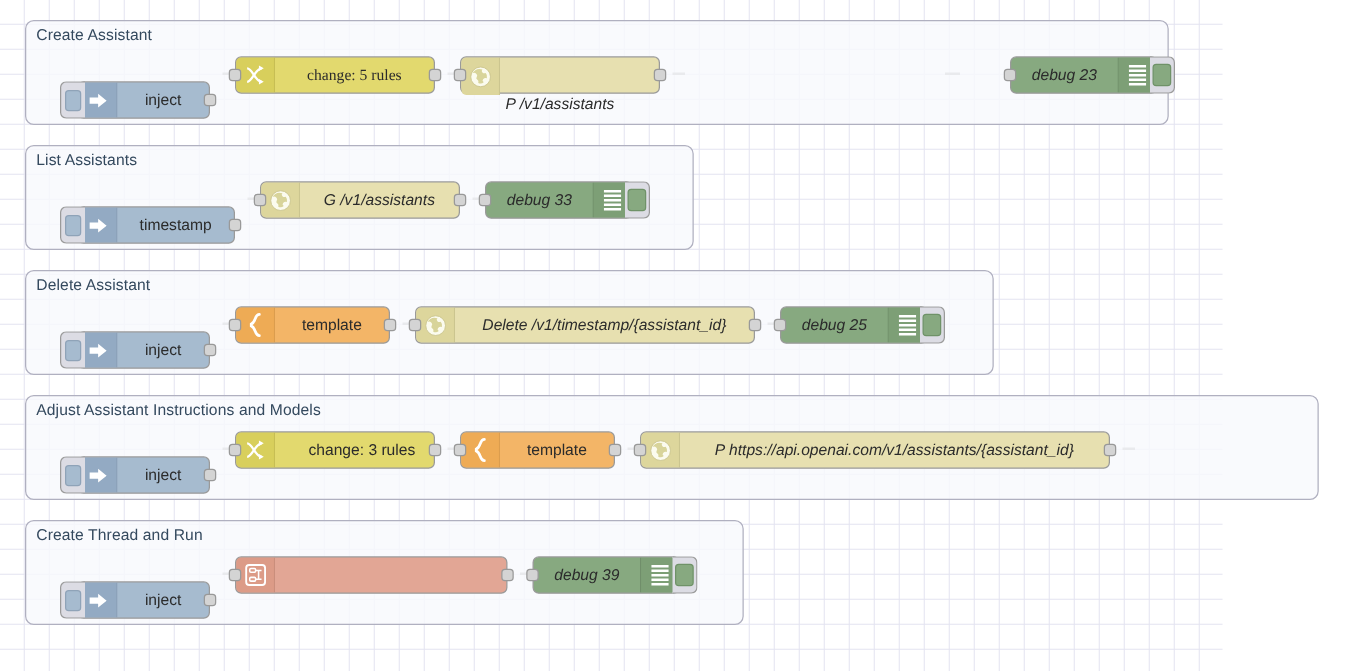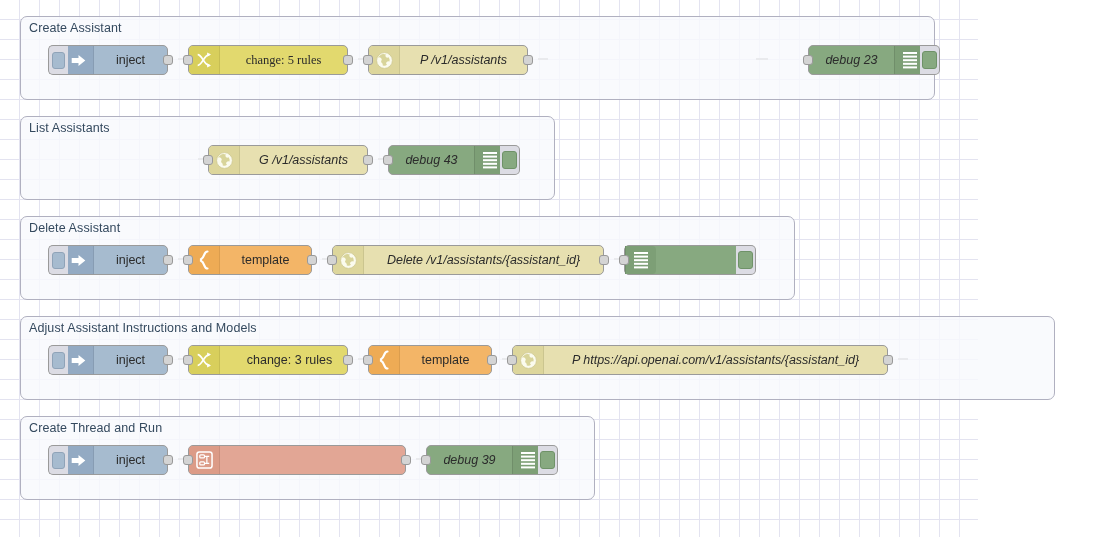--- a/index.html
+++ b/index.html
@@ -79,21 +79,21 @@
     align-items: center;
     justify-content: center;
     padding: 0 10px;
     font-size: 12.5px;
     color: #2b2b2b;
     white-space: nowrap;
   }
   .node .label.italic { font-style: italic; }
 
   
-  .n-inject   { background: #a6bbcf; }
+  .n-inject   { background: #a6bbcf; margin-top: 20px; }
   .n-change   { background: #e2d96e; }
   .n-http     { background: #e7e0b0; }
   .n-template { background: #f3b567; }
   .n-debug    { background: #87a980; }
   .n-fn       { background: #e2a695; }
 
   .n-inject .icon-box   { background: #93aac3; }
   .n-change .icon-box   { background: #d8cf5c; }
   .n-http .icon-box     { background: #ddd69c; }
   .n-template .icon-box { background: #eeab55; }
@@ -227,21 +227,21 @@
           <path d="M3 4 C8 4 10 16 16 16" stroke="#fff" stroke-width="2" fill="none"></path>
           <path d="M3 16 C8 16 10 4 16 4" stroke="#fff" stroke-width="2" fill="none"></path>
           <path d="M13.5 1.6 L17.8 4 L13.5 6.4 Z" fill="#fff"></path>
           <path d="M13.5 13.6 L17.8 16 L13.5 18.4 Z" fill="#fff"></path>
         </svg>
       </div>
       <div class="label">change: 5 rules</div>
       <div class="port in"></div>
       <div class="port out"></div>
     </div>
-    <div class="node n-http" style="left: 368px; top: 45px; width: 160px;">
+    <div class="node n-http" style="left: 368px; top: 45px; width: 160px; flex-direction: column;">
       <div class="icon-box">
         <svg width="19" height="19" viewBox="0 0 20 20">
           <circle cx="10" cy="10" r="8.3" fill="#fbfbee" stroke="#c9c38b" stroke-width="0.7"></circle>
           <path d="M3 7 q2 -1 3.5 0.6 q1.2 1.3 0.2 2.6 q-1 1.3 0.6 2.3 q1.4 0.9 0.7 2.6 q2.6 1.3 4.6 -0.6 q-1.7 -1.2 -0.5 -2.6 q1.3 -1.4 3.2 -0.8 q0.6 -2.6 -1 -4.4 q-1.6 0.8 -2.8 -0.4 q-1.2 -1.2 0 -2.5 q-3.3 -1.3 -6 0.6 q-1.2 0.9 -2.5 2.6 Z" fill="#d8d49a"></path>
         </svg>
       </div>
       <div class="label italic">P /v1/assistants</div>
       <div class="port in"></div>
       <div class="port out"></div>
     </div>
@@ -254,33 +254,45 @@
           <rect x="0" y="7.2" width="14" height="2" fill="#fff"></rect>
           <rect x="0" y="10.8" width="14" height="2" fill="#fff"></rect>
           <rect x="0" y="14.4" width="14" height="2" fill="#fff"></rect>
         </svg>
       </div>
       <div class="debug-btn">
         <i></i>
       </div>
       <div class="port in"></div>
     </div>
+    <div class="node n-inject" style="left: 62px; top: 145px; width: 126px;">
+      <div class="inject-btn">
+        <i></i>
+      </div>
+      <div class="icon-box">
+        <svg width="17" height="17" viewBox="0 0 20 20">
+          <path d="M2 7 h8 V3.5 L18 10 L10 16.5 V13 H2 Z" fill="#fff"></path>
+        </svg>
+      </div>
+      <div class="label">timestamp</div>
+      <div class="port out"></div>
+    </div>
     <div class="node n-http" style="left: 208px; top: 145px; width: 160px;">
       <div class="icon-box">
         <svg width="19" height="19" viewBox="0 0 20 20">
           <circle cx="10" cy="10" r="8.3" fill="#fbfbee" stroke="#c9c38b" stroke-width="0.7"></circle>
           <path d="M3 7 q2 -1 3.5 0.6 q1.2 1.3 0.2 2.6 q-1 1.3 0.6 2.3 q1.4 0.9 0.7 2.6 q2.6 1.3 4.6 -0.6 q-1.7 -1.2 -0.5 -2.6 q1.3 -1.4 3.2 -0.8 q0.6 -2.6 -1 -4.4 q-1.6 0.8 -2.8 -0.4 q-1.2 -1.2 0 -2.5 q-3.3 -1.3 -6 0.6 q-1.2 0.9 -2.5 2.6 Z" fill="#d8d49a"></path>
         </svg>
       </div>
       <div class="label italic">G /v1/assistants</div>
       <div class="port in"></div>
       <div class="port out"></div>
     </div>
     <div class="node n-debug" style="left: 388px; top: 145px; width: 118px;">
-      <div class="label italic">debug 43</div>
+      <div class="label italic">debug 33</div>
       <div class="icon-box right">
         <svg width="14" height="17" viewBox="0 0 14 17">
           <rect x="0" y="0" width="14" height="2" fill="#fff"></rect>
           <rect x="0" y="3.6" width="14" height="2" fill="#fff"></rect>
           <rect x="0" y="7.2" width="14" height="2" fill="#fff"></rect>
           <rect x="0" y="10.8" width="14" height="2" fill="#fff"></rect>
           <rect x="0" y="14.4" width="14" height="2" fill="#fff"></rect>
         </svg>
       </div>
       <div class="debug-btn">
@@ -310,25 +322,26 @@
       <div class="port in"></div>
       <div class="port out"></div>
     </div>
     <div class="node n-http" style="left: 332px; top: 245px; width: 272px;">
       <div class="icon-box">
         <svg width="19" height="19" viewBox="0 0 20 20">
           <circle cx="10" cy="10" r="8.3" fill="#fbfbee" stroke="#c9c38b" stroke-width="0.7"></circle>
           <path d="M3 7 q2 -1 3.5 0.6 q1.2 1.3 0.2 2.6 q-1 1.3 0.6 2.3 q1.4 0.9 0.7 2.6 q2.6 1.3 4.6 -0.6 q-1.7 -1.2 -0.5 -2.6 q1.3 -1.4 3.2 -0.8 q0.6 -2.6 -1 -4.4 q-1.6 0.8 -2.8 -0.4 q-1.2 -1.2 0 -2.5 q-3.3 -1.3 -6 0.6 q-1.2 0.9 -2.5 2.6 Z" fill="#d8d49a"></path>
         </svg>
       </div>
-      <div class="label italic">Delete /v1/assistants/{assistant_id}</div>
+      <div class="label italic">Delete /v1/timestamp/{assistant_id}</div>
       <div class="port in"></div>
       <div class="port out"></div>
     </div>
     <div class="node n-debug" style="left: 624px; top: 245px; width: 118px;">
+      <div class="label italic">debug 25</div>
       <div class="icon-box right">
         <svg width="14" height="17" viewBox="0 0 14 17">
           <rect x="0" y="0" width="14" height="2" fill="#fff"></rect>
           <rect x="0" y="3.6" width="14" height="2" fill="#fff"></rect>
           <rect x="0" y="7.2" width="14" height="2" fill="#fff"></rect>
           <rect x="0" y="10.8" width="14" height="2" fill="#fff"></rect>
           <rect x="0" y="14.4" width="14" height="2" fill="#fff"></rect>
         </svg>
       </div>
       <div class="debug-btn">

